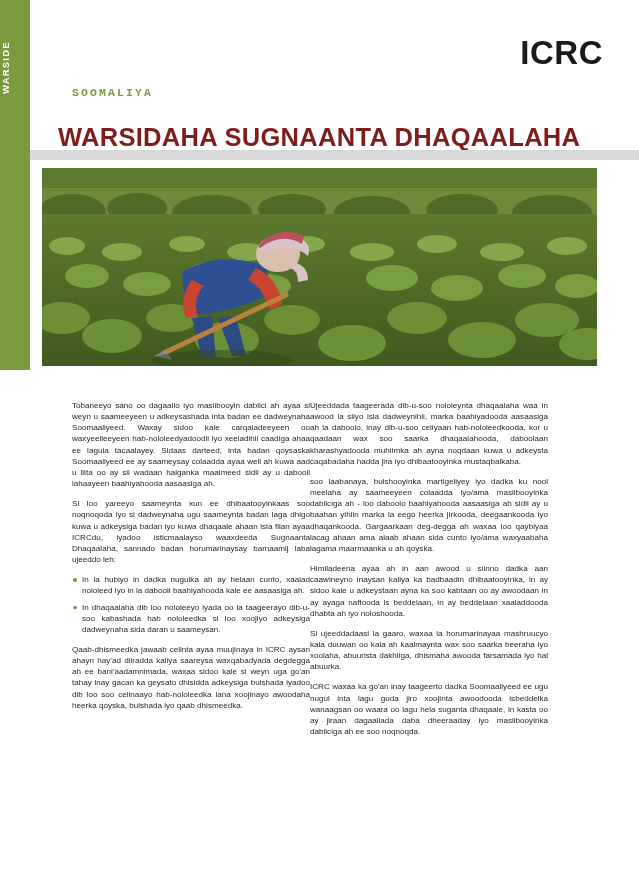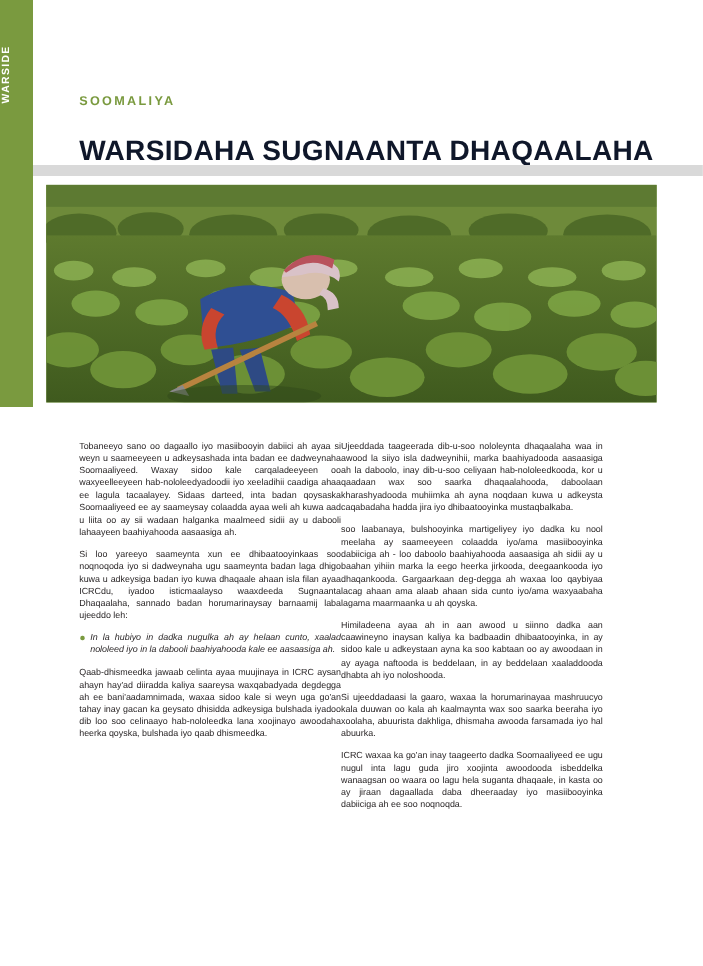--- a/index.html
+++ b/index.html
@@ -65,29 +65,30 @@
     letter-spacing: 0.5px;
   }
   .country {
     position: absolute;
     left: 42px;
     top: 86px;
     font-size: 11.5px;
     font-weight: bold;
     color: #7a9a3f;
     letter-spacing: 2.1px;
+    font-family: Liberation Mono, monospace;
   }
   .main-title {
     position: absolute;
-    left: 42px;
+    left: 28px;
     top: 106px;
     width: 540px;
     font-size: 25.5px;
     font-weight: bold;
-    color: #0f172a;
+    color: #7f1d1d;
     letter-spacing: 0.3px;
     line-height: 1.1;
   }
   
   .title-rule {
     position: absolute;
     left: 30px;
     top: 150px;
     width: 609px;
     height: 10px;
@@ -128,21 +129,20 @@
   .bullets {
     margin: 0 0 9px 0;
     padding: 0;
     list-style: none;
   }
   .bullets li {
     position: relative;
     padding-left: 10px;
     margin-bottom: 5px;
     text-align: justify;
-    font-style: italic;
   }
   .bullets li:before {
     content: "";
     position: absolute;
     left: 1px;
     top: 4px;
     width: 3.5px;
     height: 3.5px;
     border-radius: 50%;
     background: #7a9a3f;
@@ -151,20 +151,21 @@
 </head>
 <body>
 
 <div class="page">
 
   <div class="left-bar">
     <div class="left-bar-label">WARSIDE</div>
   </div>
 
   <div class="header">
+    <div class="brand">ICRC</div>
     <div class="country">SOOMALIYA</div>
     <h1 class="main-title">WARSIDAHA SUGNAANTA DHAQAALAHA</h1>
   </div>
   <div class="title-rule"></div>
 
   <div class="photo">
     <svg width="555" height="198" viewBox="0 0 555 198">
       <defs>
         <linearGradient id="sky" x1="0" y1="0" x2="0" y2="1">
           <stop offset="0%" stop-color="#9fb36a"></stop>
@@ -250,20 +251,21 @@
     </svg>
   </div>
 
   <div class="body">
 
     <div class="col">
       <p>Tobaneeyo sano oo dagaallo iyo masiibooyin dabiici ah ayaa si weyn u saameeyeen u adkeysashada inta badan ee dadweynaha Soomaaliyeed. Waxay sidoo kale carqaladeeyeen oo waxyeelleeyeen hab-nololeedyadoodii iyo xeeladihii caadiga ahaa ee lagula tacaalayey. Sidaas darteed, inta badan qoysaska Soomaaliyeed ee ay saameysay colaadda ayaa weli ah kuwa aad u liita oo ay sii wadaan halganka maalmeed sidii ay u dabooli lahaayeen baahiyahooda aasaasiga ah.</p>
       <p>Si loo yareeyo saameynta xun ee dhibaatooyinkaas soo noqnoqoda iyo si dadweynaha ugu saameynta badan laga dhigo kuwa u adkeysiga badan iyo kuwa dhaqaale ahaan isla filan ayaa ICRCdu, iyadoo isticmaalayso waaxdeeda Sugnaanta Dhaqaalaha, sannado badan horumarinaysay barnaamij laba ujeeddo leh:</p>
       <ul class="bullets">
         <li>In la hubiyo in dadka nugulka ah ay helaan cunto, xaalad nololeed iyo in la dabooli baahiyahooda kale ee aasaasiga ah.</li>
+        <li>In dhaqaalaha dib loo nololeeyo iyada oo la taageerayo dib-u-soo kabashada hab nololeedka si loo xoojiyo adkeysiga dadweynaha sida daran u saameysan.</li>
       </ul>
       <p>Qaab-dhismeedka jawaab celinta ayaa muujinaya in ICRC aysan ahayn hay'ad diiradda kaliya saareysa waxqabadyada degdegga ah ee bani'aadamnimada, waxaa sidoo kale si weyn uga go'an tahay inay gacan ka geysato dhisidda adkeysiga bulshada iyadoo dib loo soo celinaayo hab-nololeedka lana xoojinayo awoodaha heerka qoyska, bulshada iyo qaab dhismeedka.</p>
     </div>
 
     <div class="col">
       <p>Ujeeddada taageerada dib-u-soo nololeynta dhaqaalaha waa in awood la siiyo isla dadweynihii, marka baahiyadooda aasaasiga ah la daboolo, inay dib-u-soo celiyaan hab-nololeedkooda, kor u qaadaan wax soo saarka dhaqaalahooda, daboolaan kharashyadooda muhiimka ah ayna noqdaan kuwa u adkeysta caqabadaha hadda jira iyo dhibaatooyinka mustaqbalkaba.</p>
       <p>soo laabanaya, bulshooyinka martigeliyey iyo dadka ku nool meelaha ay saameeyeen colaadda iyo/ama masiibooyinka dabiiciga ah - loo daboolo baahiyahooda aasaasiga ah sidii ay u baahan yihiin marka la eego heerka jirkooda, deegaankooda iyo dhaqankooda. Gargaarkaan deg-degga ah waxaa loo qaybiyaa lacag ahaan ama alaab ahaan sida cunto iyo/ama waxyaabaha lagama maarmaanka u ah qoyska.</p>
       <p>Himiladeena ayaa ah in aan awood u siinno dadka aan caawineyno inaysan kaliya ka badbaadin dhibaatooyinka, in ay sidoo kale u adkeystaan ayna ka soo kabtaan oo ay awoodaan in ay ayaga naftooda is beddelaan, in ay beddelaan xaaladdooda dhabta ah iyo noloshooda.</p>
       <p>Si ujeeddadaasi la gaaro, waxaa la horumarinayaa mashruucyo kala duuwan oo kala ah kaalmaynta wax soo saarka beeraha iyo xoolaha, abuurista dakhliga, dhismaha awooda farsamada iyo hal abuurka.</p>
       <p>ICRC waxaa ka go'an inay taageerto dadka Soomaaliyeed ee ugu nugul inta lagu guda jiro xoojinta awoodooda isbeddelka wanaagsan oo waara oo lagu hela suganta dhaqaale, in kasta oo ay jiraan dagaallada daba dheeraaday iyo masiibooyinka dabiiciga ah ee soo noqnoqda.</p>

